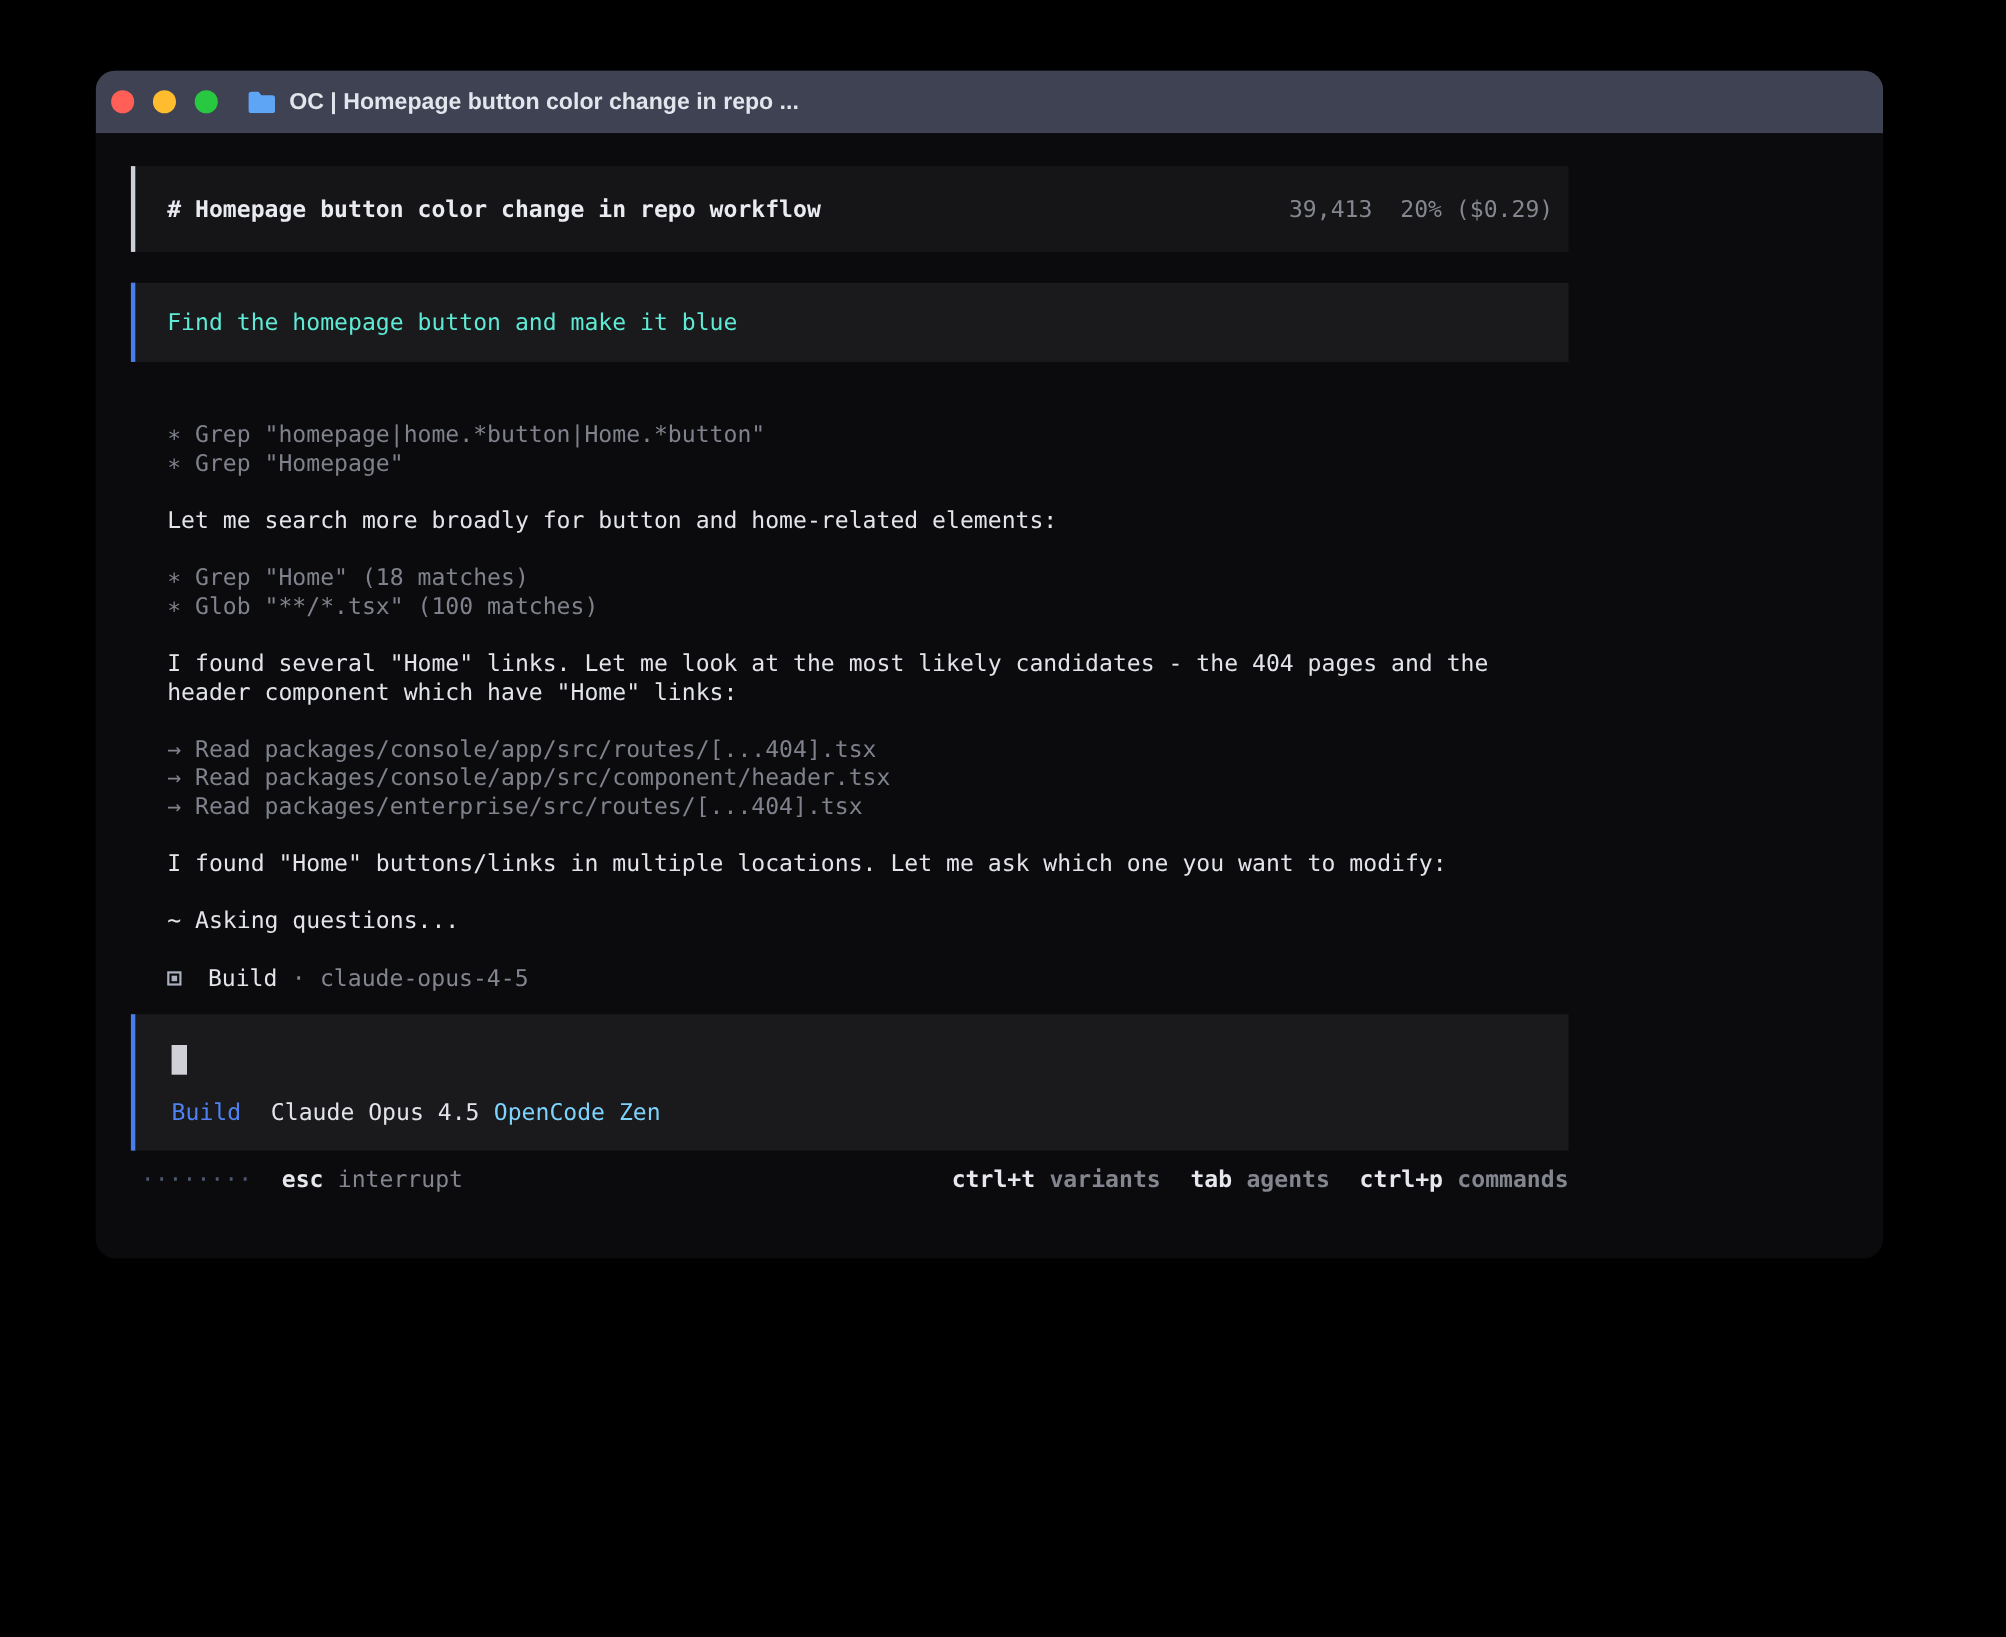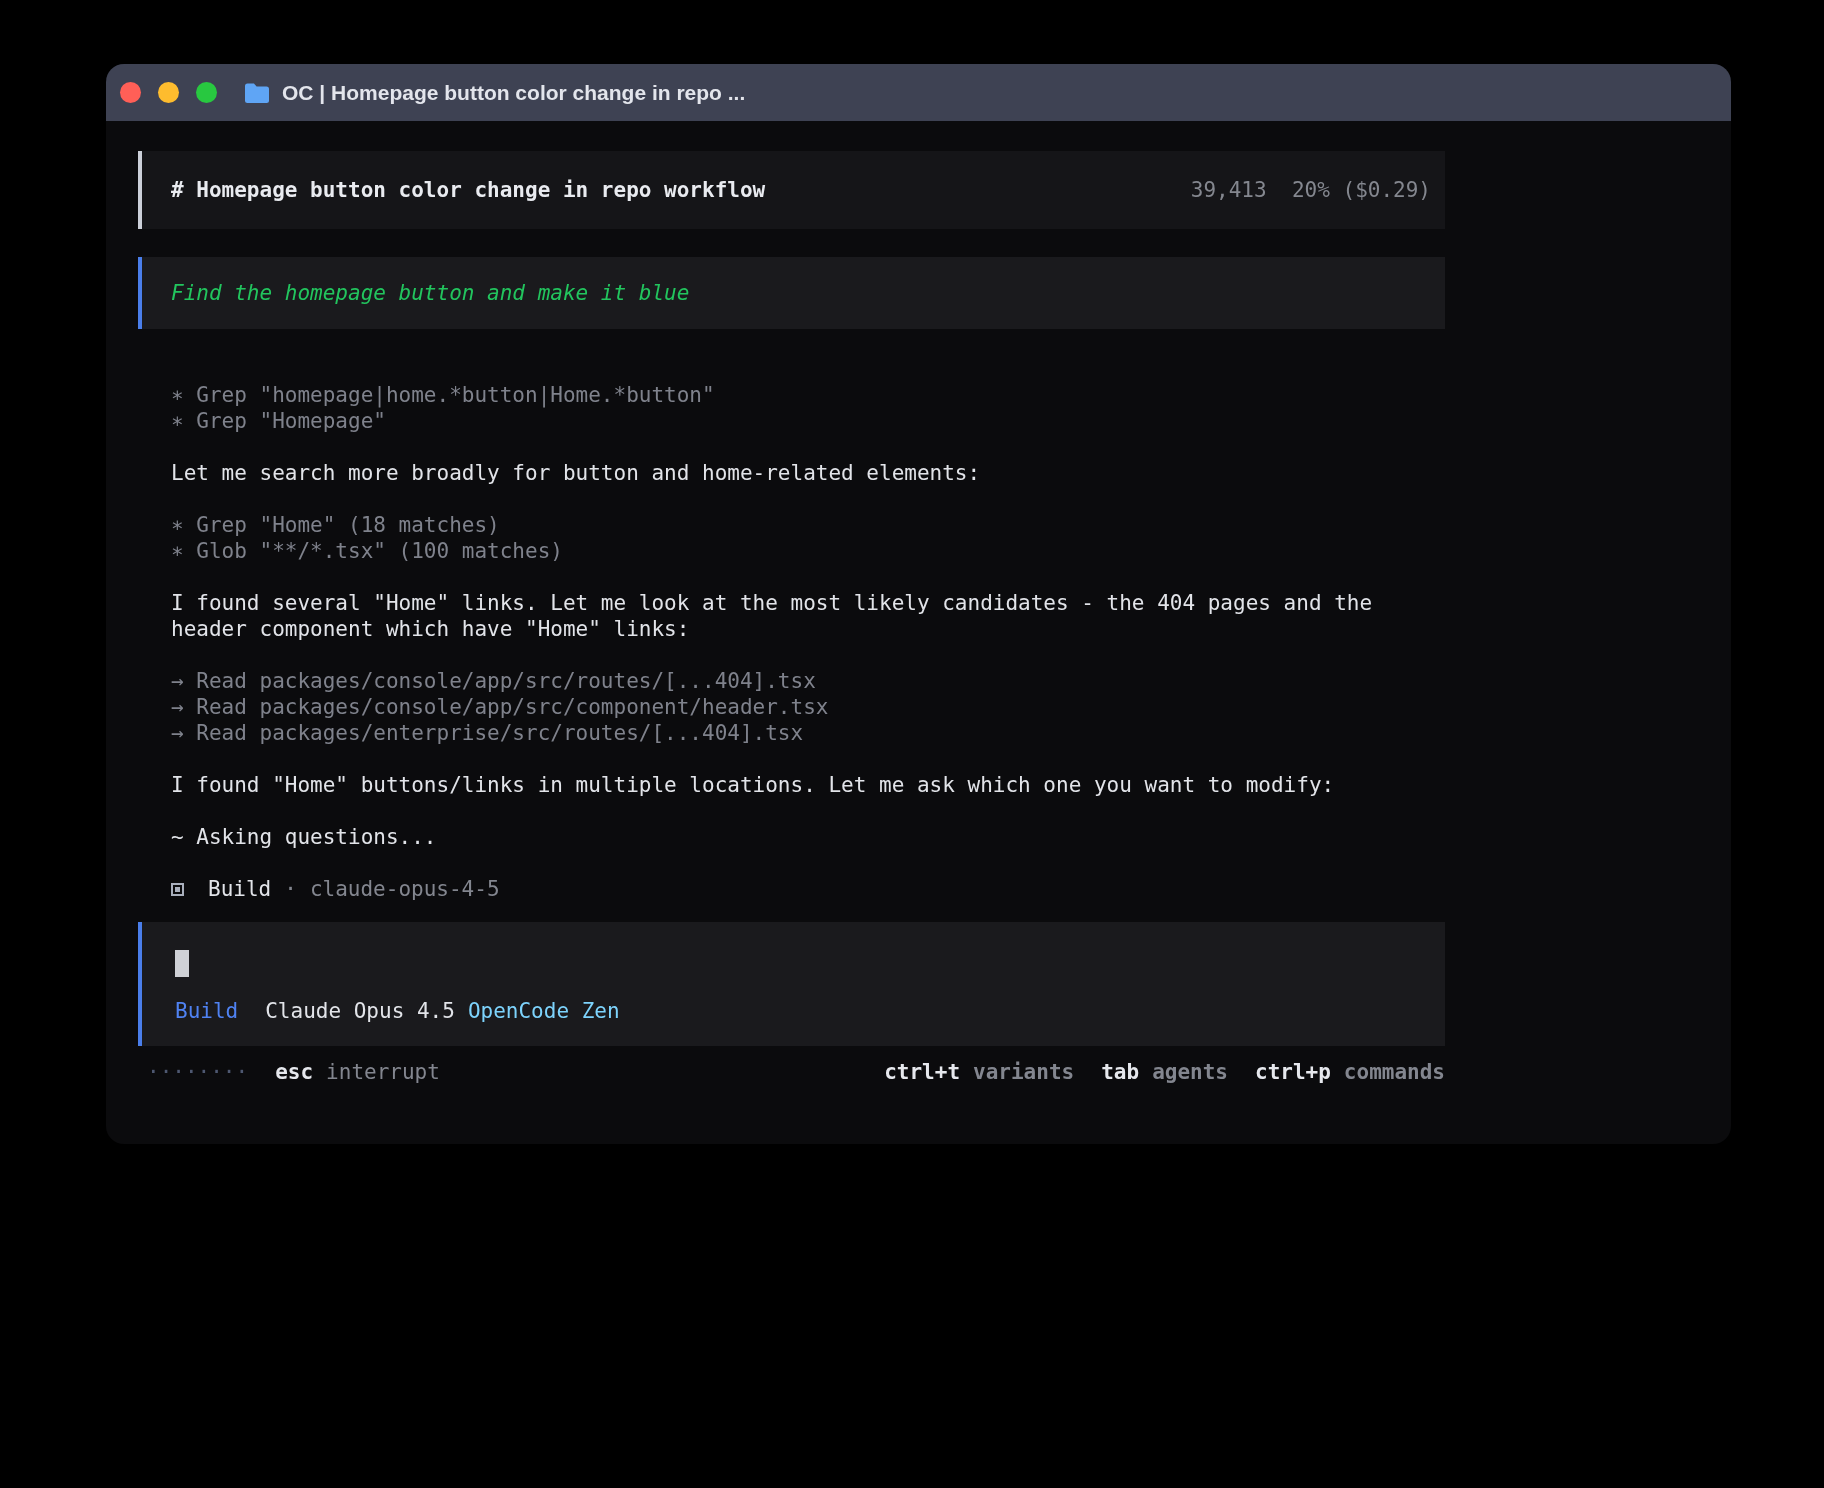--- a/index.html
+++ b/index.html
@@ -1,20 +1,20 @@
 <!DOCTYPE html>
 <html><head>
 <meta charset="utf-8">
 <style>
   * { margin:0; padding:0; box-sizing:border-box; }
   html,body { width:1824px; height:1488px; background:#000; }
   .stage { position:relative; width:1824px; height:1488px; background:#000; overflow:hidden;
            font-family:"DejaVu Sans Mono", monospace; }
 
-  .window { position:absolute; left:106px; top:64px; width:1625px; height:1080px;
+  .window { position:absolute; left:87px; top:64px; width:1625px; height:1080px;
             background:#0b0b0d; border-radius:18px; overflow:hidden;
             box-shadow:0 30px 80px rgba(0,0,0,.85); }
 
   
   .titlebar { height:57px; background:#3e4253; display:flex; align-items:center; padding:0 0 0 14px; }
   .traffic { display:flex; gap:17px; align-items:center; }
   .tl { width:21px; height:21px; border-radius:50%; display:inline-block; }
   .tl.red { background:#ff5f57; }
   .tl.yellow { background:#febc2e; }
   .tl.green { background:#28c840; }
@@ -26,21 +26,21 @@
   .content { margin-left:32px; width:1307px; font-size:21px; }
   .block { border-left:4px solid;gap:12px; }
 
   .header-block { margin-top:30px; height:78px; background:#151518; border-color:#ccd0d9;
                   display:flex; align-items:center; justify-content:space-between;
                   padding:0 14px 0 29px; }
   .h-title { font-weight:bold; color:#e9ebf0; white-space:pre; }
   .h-stats { color:#84878f; white-space:pre; }
 
   .user-block { margin-top:28px; height:72px; background:#1a1a1d; border-color:#4a7eea;
-                display:flex; align-items:center; padding-left:29px; color:#22c55e;font-style:italic; }
+                display:flex; align-items:center; padding-left:29px; color:#5eead4; }
 
   .chat { margin-top:27px; padding-left:33px; width:1274px; line-height:26px; }
   .line.text { color:#e2e4e9; }
   .line.tool { color:#7f828c; white-space:pre; }
   .gap { height:26px; }
 
   .agent-line { display:flex; align-items:center; height:26px; }
   .agent-icon { width:13px; height:13px; border:2px solid #a9afbc; display:inline-block;
                 position:relative; margin-right:24px; }
   .agent-icon::after { content:""; position:absolute; inset:2px; background:#a9afbc; }

